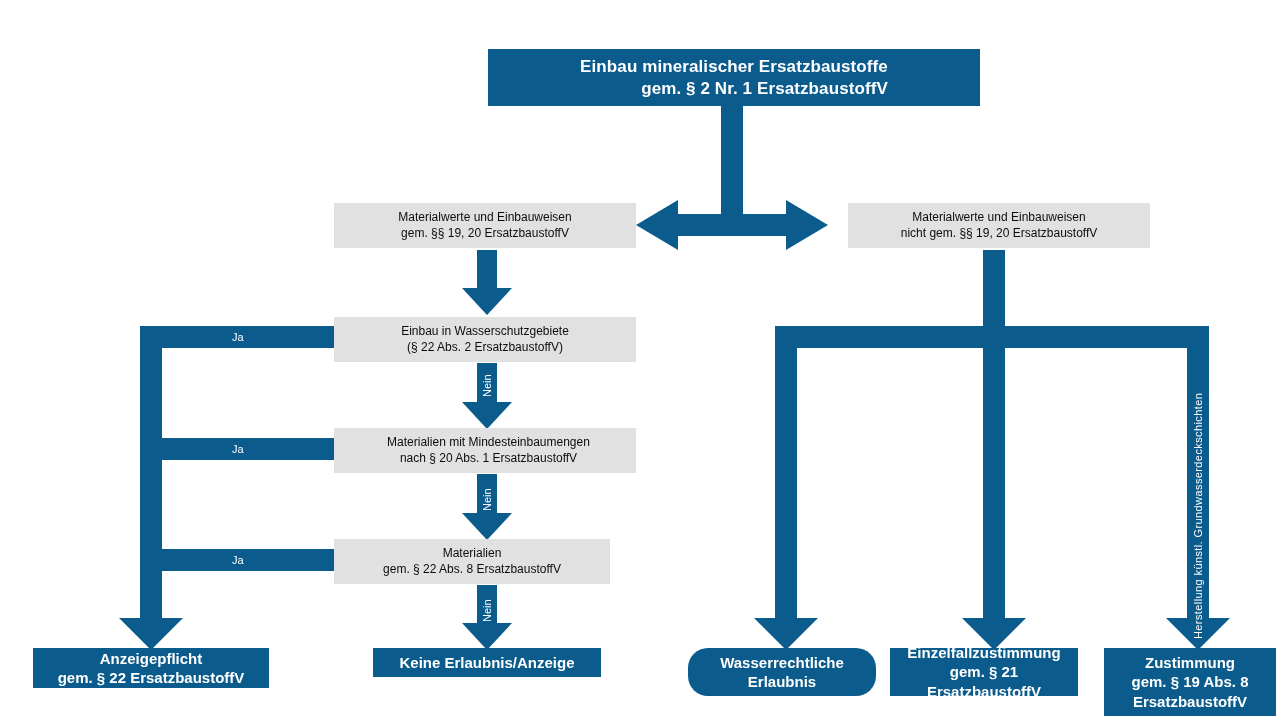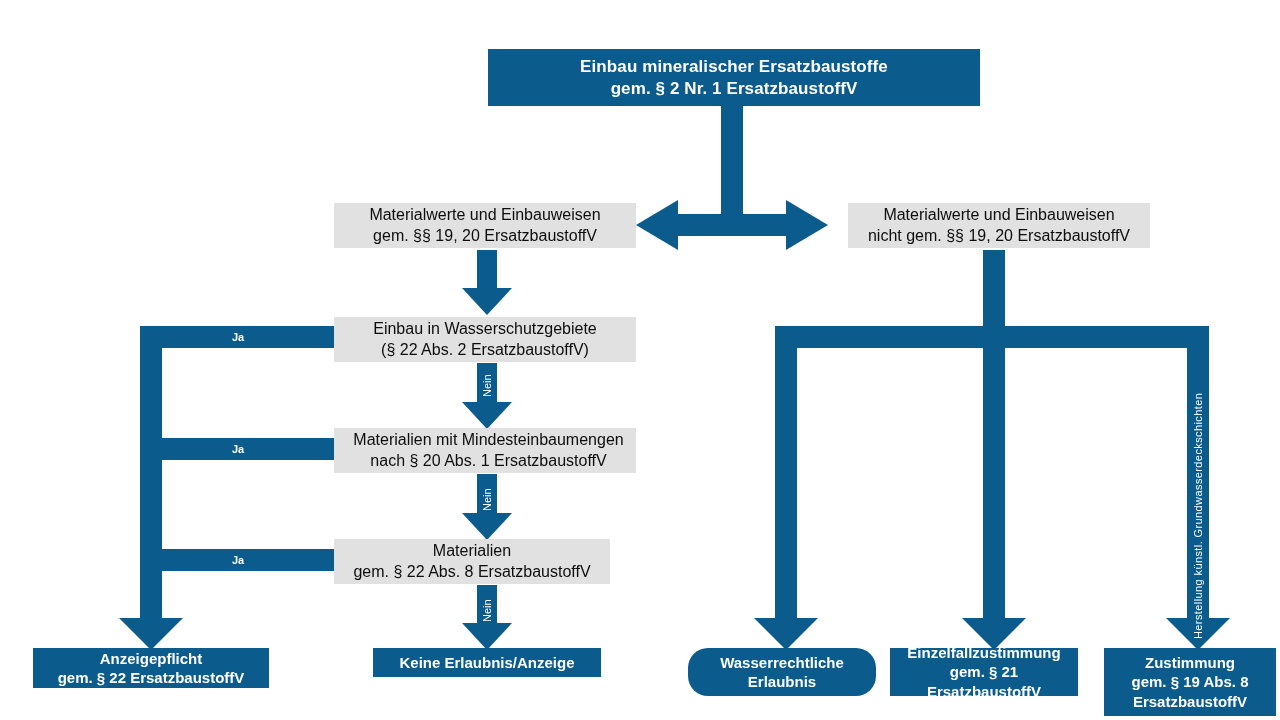--- a/index.html
+++ b/index.html
@@ -31,41 +31,41 @@
     box-sizing: border-box;
     display: flex;
     align-items: center;
     justify-content: center;
     text-align: center;
     line-height: 1.28;
   }
   .node-gray {
     background: #E1E1E1;
     color: #0d0d0d;
-    font-size: 16px;
+    font-size: 12px;
     font-weight: 400;
   }
   .node-blue {
     background: #0B5C8C;
     color: #ffffff;
     font-size: 15px;
     font-weight: bold;
   }
   .node-title {
     background: #0B5C8C;
     color: #ffffff;
     font-size: 17px;
     font-weight: bold;
     letter-spacing: 0.1px;
   }
   .edge-label {
     position: absolute;
     color: #ffffff;
     font-size: 11px;
-    font-weight: 700;
+    font-weight: 400;
     white-space: nowrap;
     pointer-events: none;
   }
   .edge-label-v {
     position: absolute;
     color: #ffffff;
     font-size: 11px;
     font-weight: 400;
     white-space: nowrap;
     transform: rotate(-90deg);
@@ -125,21 +125,21 @@
       <polygon points="786,650 754,618 818,618"></polygon>
 
       <rect x="983" y="326" width="22" height="305"></rect>
       <polygon points="994,650 962,618 1026,618"></polygon>
 
       <rect x="1187" y="326" width="22" height="305"></rect>
       <polygon points="1198,650 1166,618 1230,618"></polygon>
     </g>
   </svg>
 
-  <div class="node node-title" style="left:488px; top:49px; width:492px; height:57px;">
+  <div class="node node-title" style="left:488px; top:49px; width:492px; height:57px;text-align:right;">
     <div>
       <span>Einbau mineralischer Ersatzbaustoffe</span><br>
       <span>gem. § 2 Nr. 1 ErsatzbaustoffV</span>
     </div>
   </div>
 
   <div class="node node-gray" style="left:334px; top:203px; width:302px; height:45px;">
     <div>
       <span>Materialwerte und Einbauweisen</span><br>
       <span>gem. §§ 19, 20 ErsatzbaustoffV</span>

